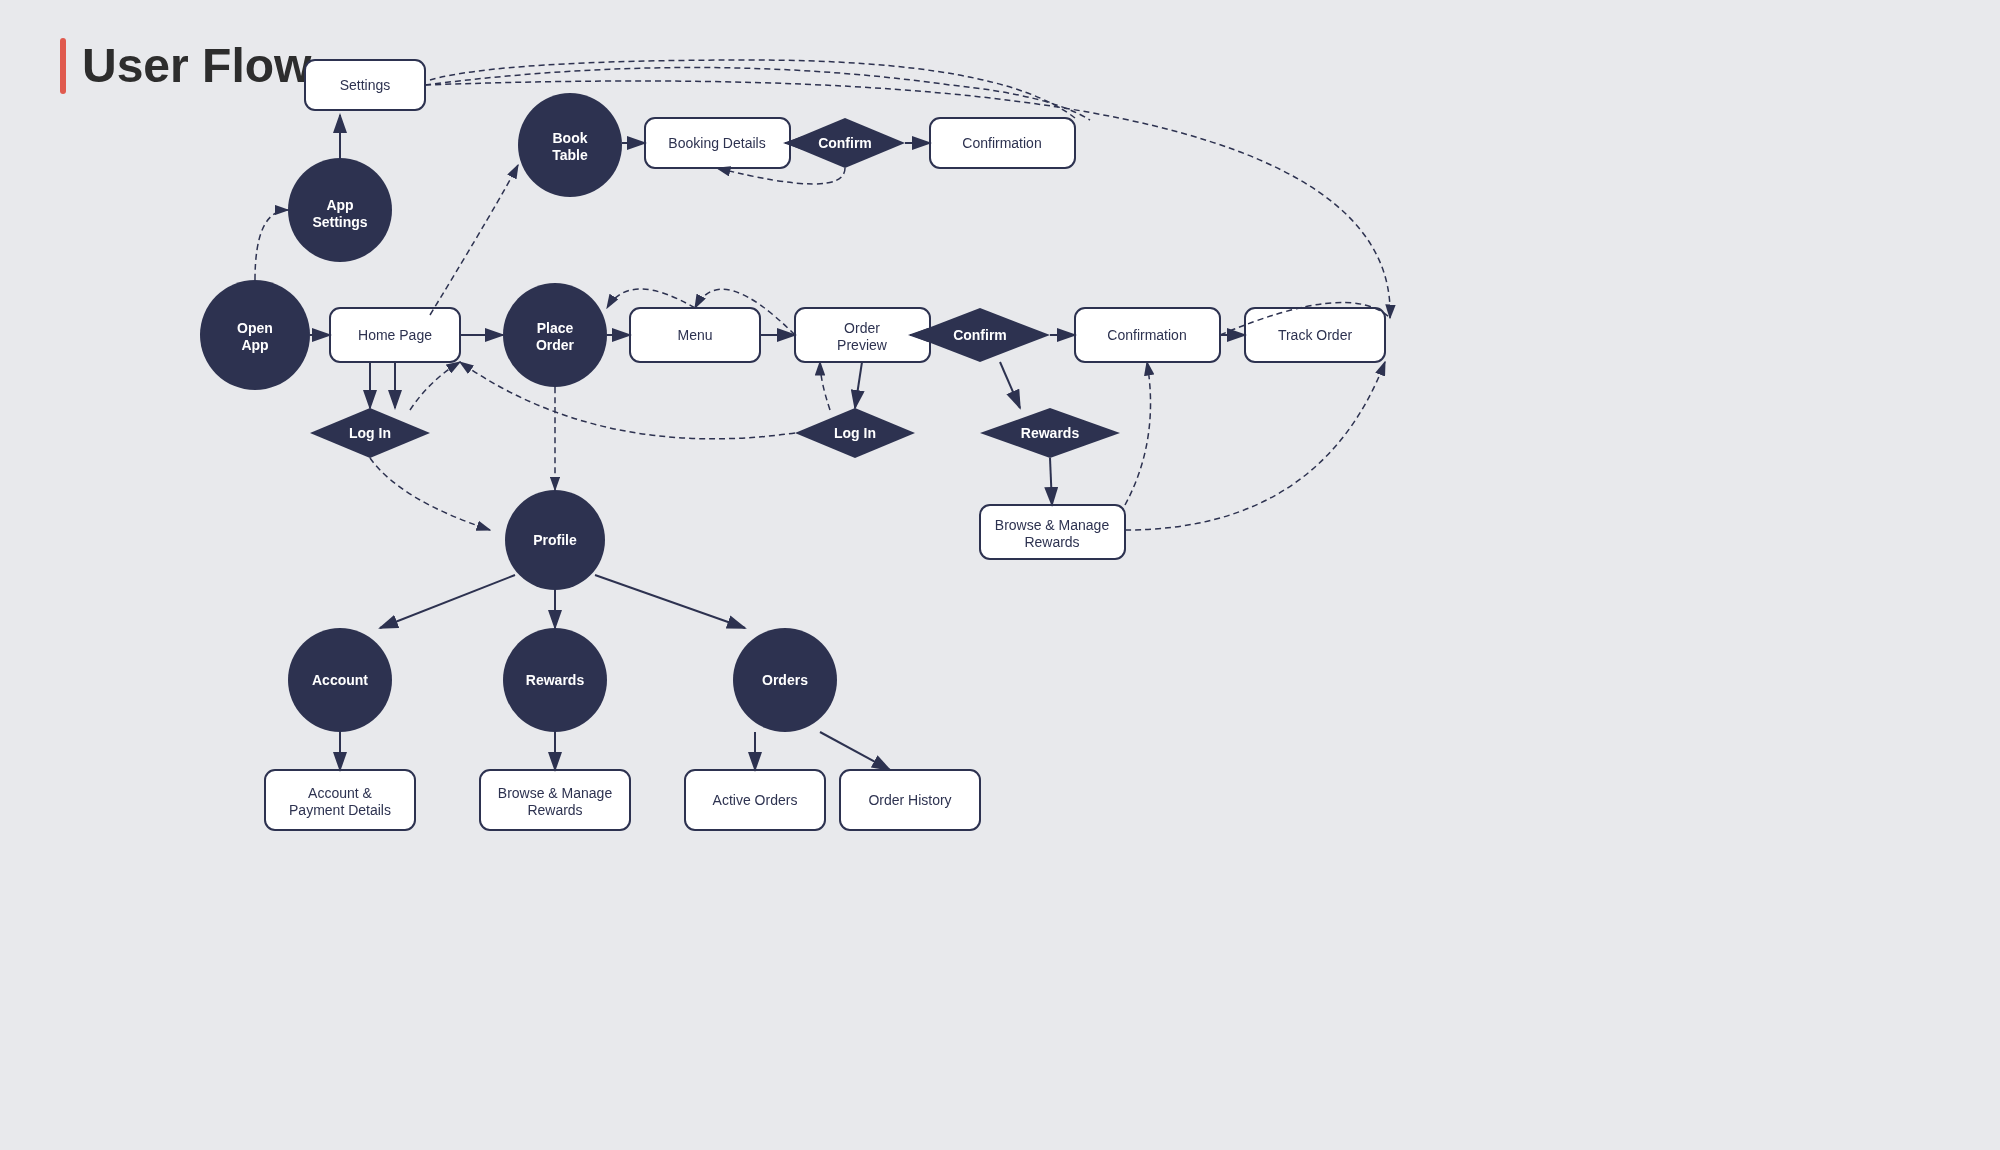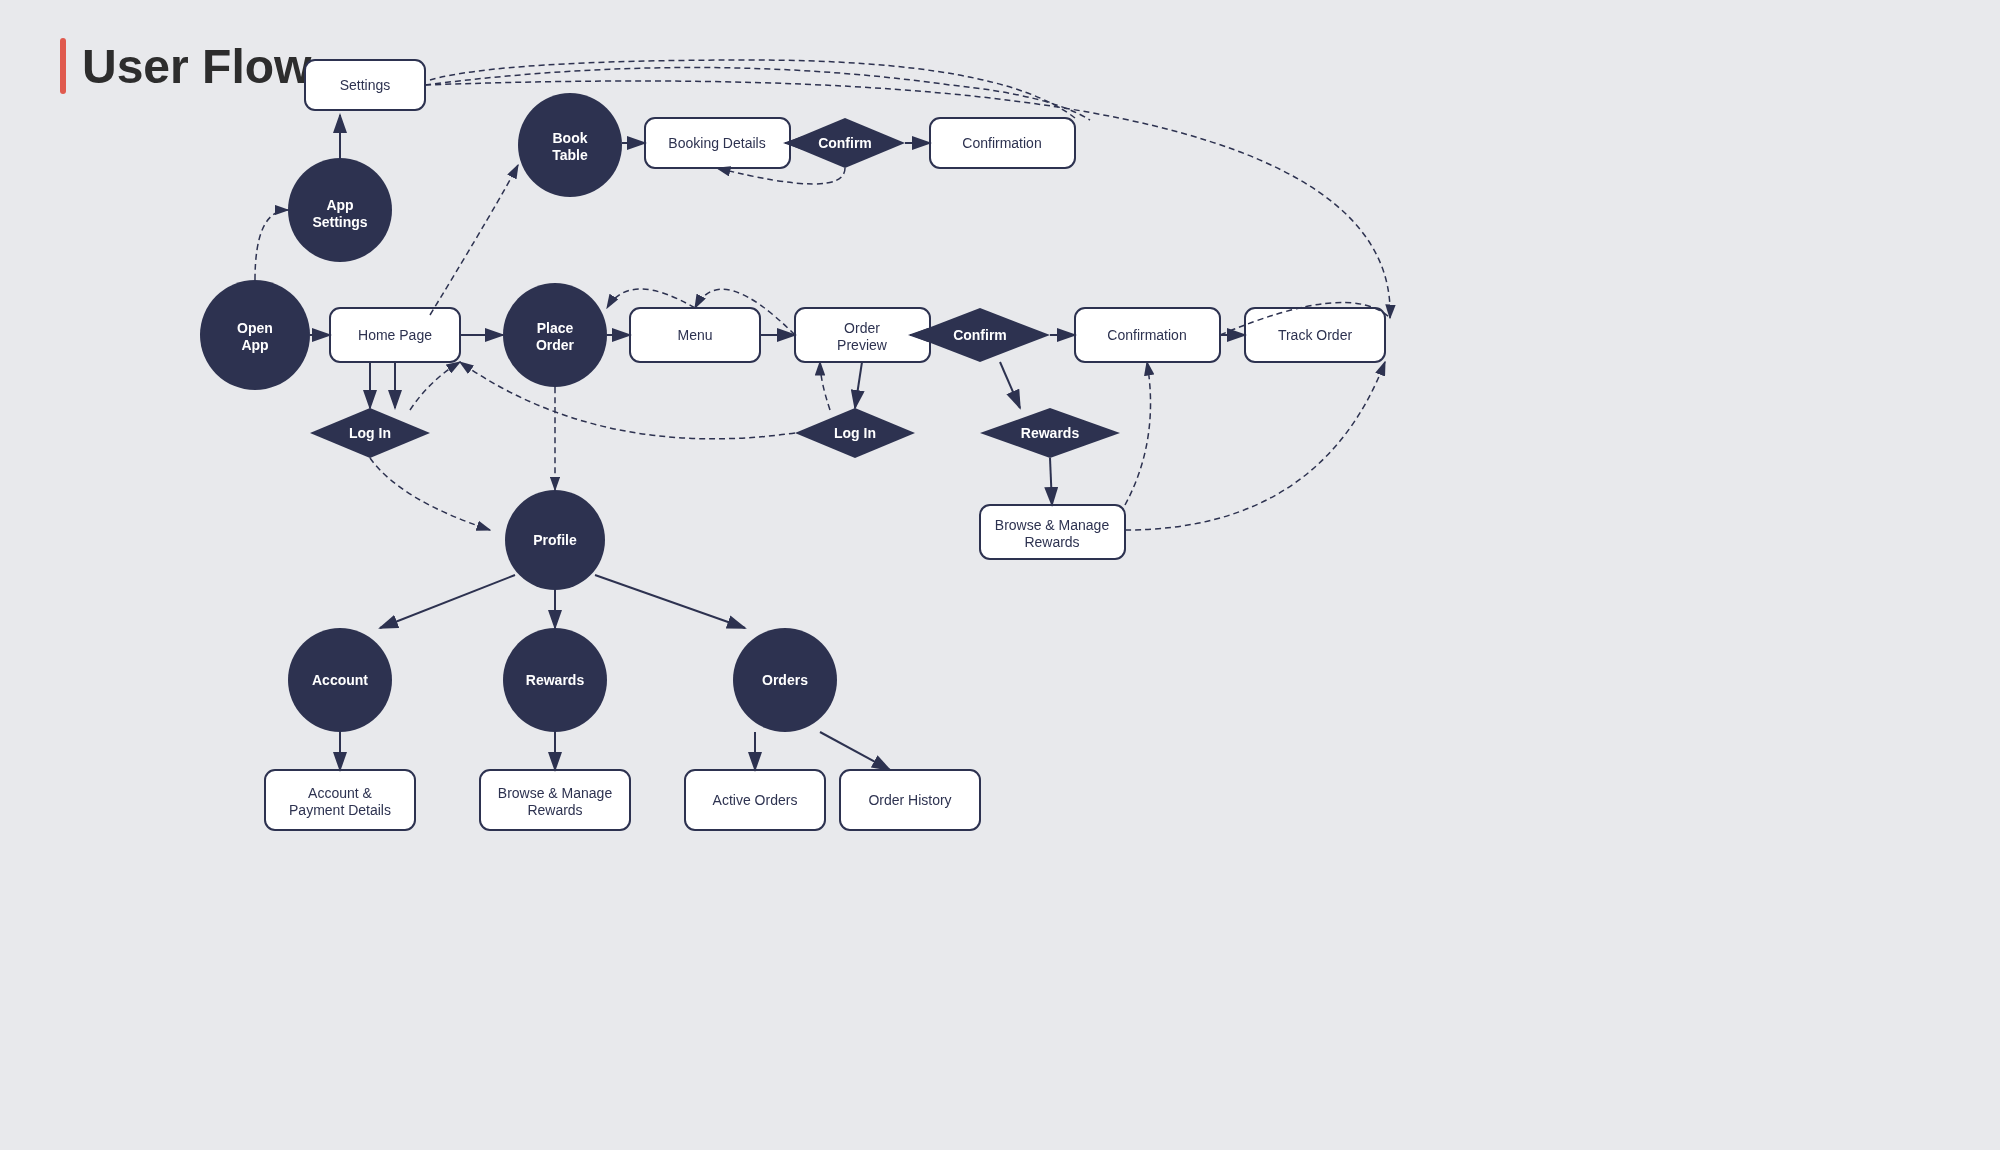--- a/index.html
+++ b/index.html
@@ -12,21 +12,20 @@
       position: relative;
     }
     .page-title {
       position: absolute;
       top: 38px;
       left: 60px;
       font-size: 48px;
       font-weight: 700;
       color: #2d2d2d;
       display: flex;
-      align-items: center;
       gap: 16px;
     }
     .title-bar {
       width: 6px;
       height: 56px;
       background: #e05a4e;
       border-radius: 3px;
     }
     svg#flow-diagram {
       position: absolute;

